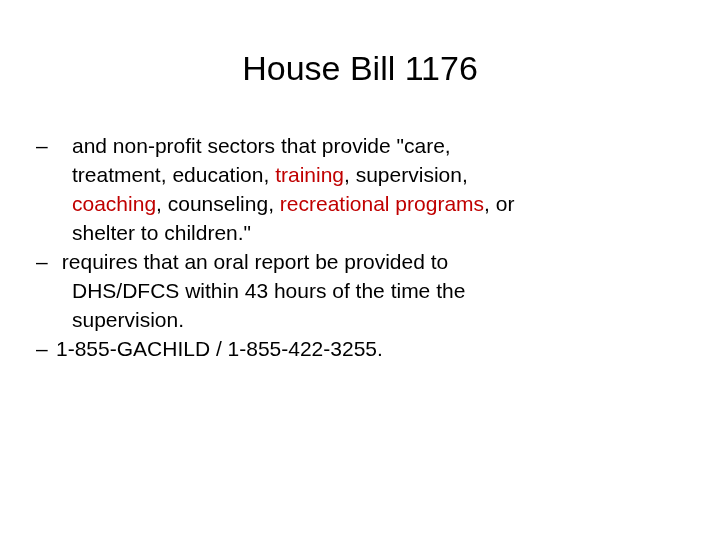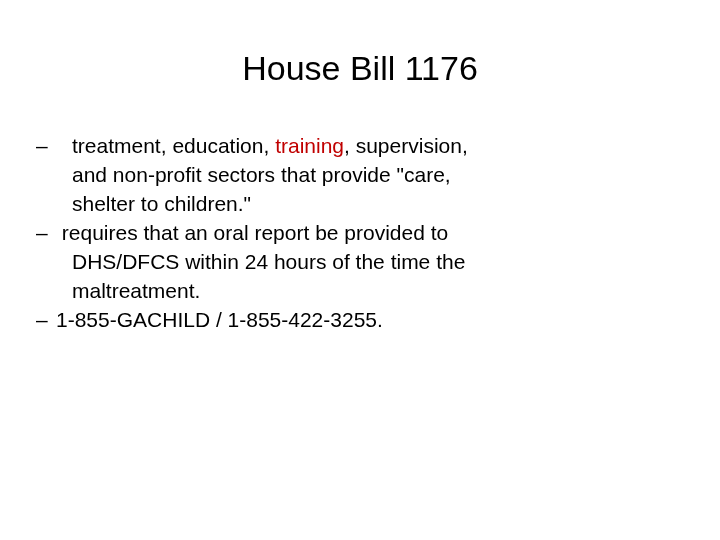--- a/index.html
+++ b/index.html
@@ -57,30 +57,31 @@
 </head>
 <body>
 
 <div>
   <div class="title">House Bill 1176</div>
 
   <div class="content">
 
     <div class="bullet">
       <span class="dash">–</span>
+      <span class="line"><span>and non-profit sectors that provide "care,</span></span>
       <span class="line"><span>treatment, education, </span><span class="red">training</span><span>, supervision,</span></span>
-      <span class="line"><span>and non-profit sectors that provide "care,</span></span>
+      <span class="line"><span class="red">coaching</span><span>, counseling, </span><span class="red">recreational programs</span><span>, or</span></span>
       <span class="line"><span>shelter to children."</span></span>
     </div>
 
     <div class="bullet">
       <span class="dash">–</span>
       <span class="line lead" style="white-space:pre;"><span> requires that an oral report be provided to</span></span>
-      <span class="line"><span>DHS/DFCS within 24 hours of the time the</span></span>
-      <span class="line"><span>maltreatment.</span></span>
+      <span class="line"><span>DHS/DFCS within 43 hours of the time the</span></span>
+      <span class="line"><span>supervision.</span></span>
     </div>
 
     <div class="bullet">
       <span class="dash">–</span>
       <span class="line lead"><span>1-855-GACHILD / 1-855-422-3255.</span></span>
     </div>
 
   </div>
 </div>
 

